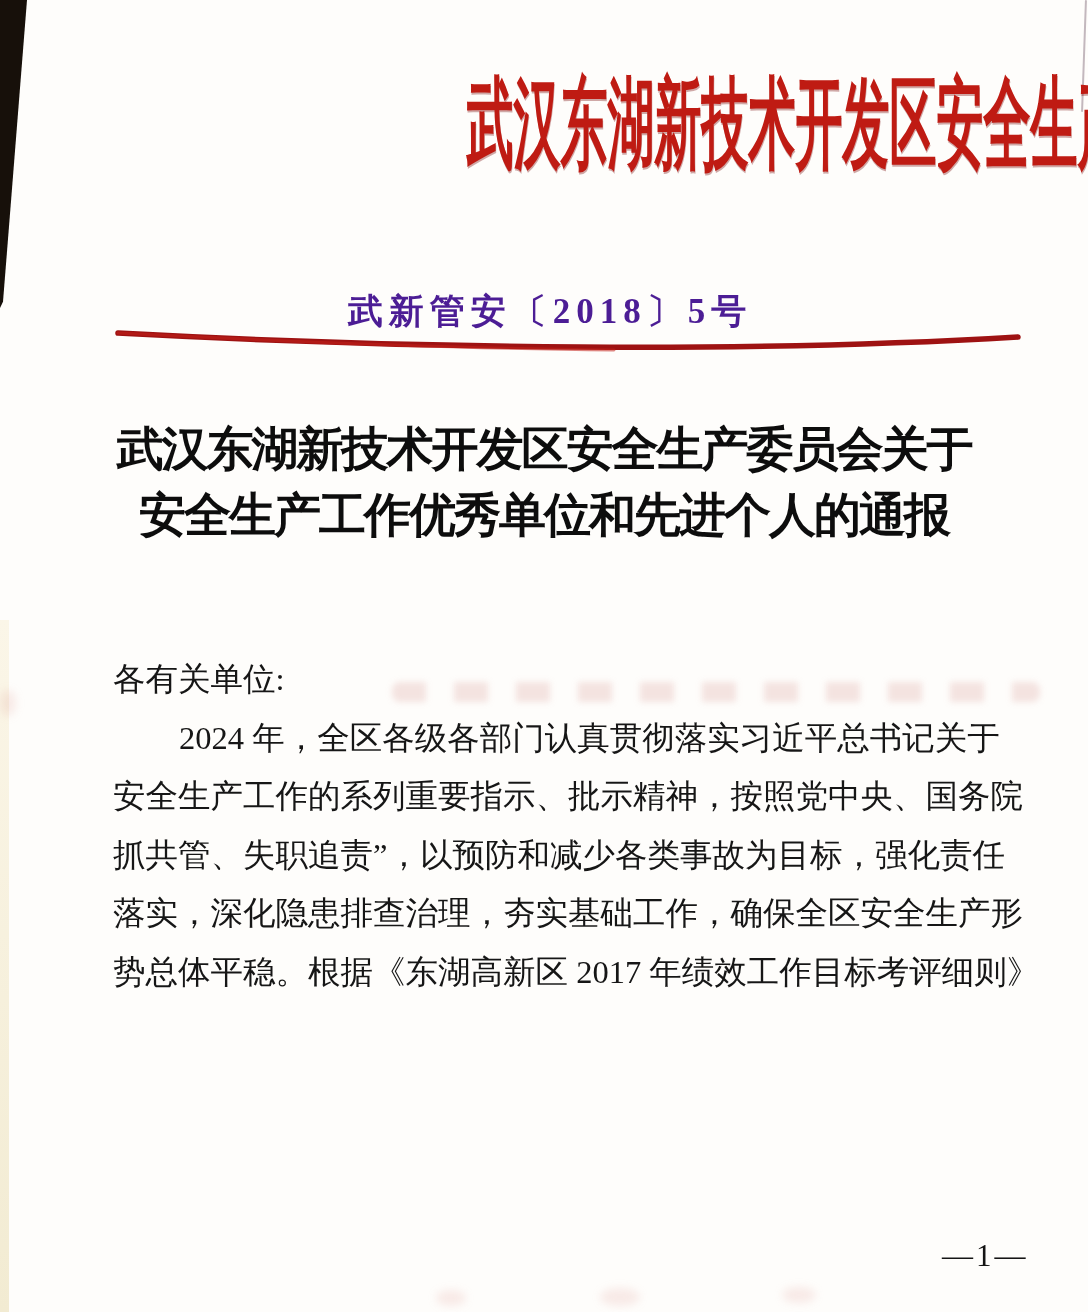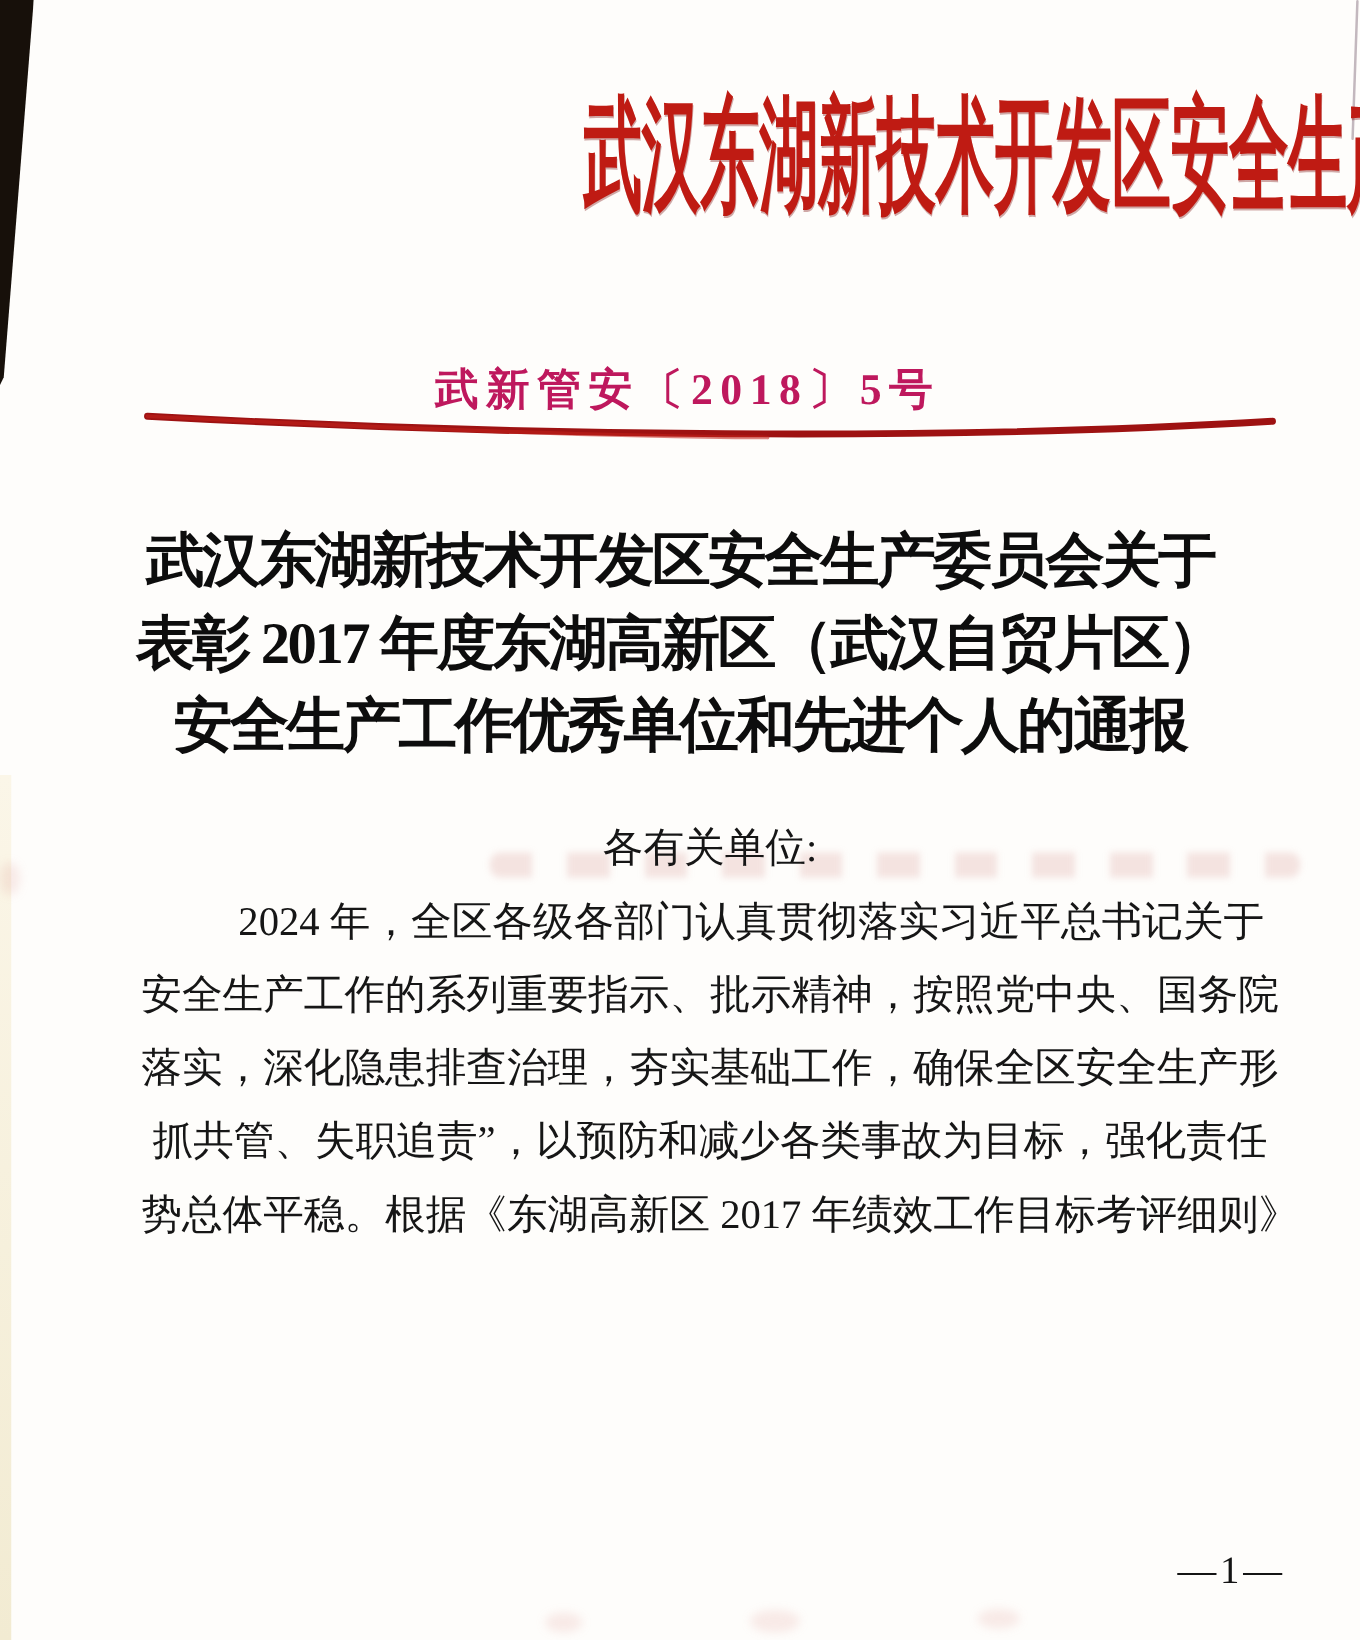--- a/index.html
+++ b/index.html
@@ -47,42 +47,42 @@
     color:#bf1b13;
     text-shadow:1px 2px 0 rgba(120,10,8,0.35);
     transform:scaleX(0.47);transform-origin:center;
   }
 
   
   .doc-number-wrap{
     position:absolute;top:288px;left:6px;width:1088px;text-align:center;
   }
   .doc-number{
-    display:inline-block;font-size:35px;font-weight:600;color:#be185d;
+    display:inline-block;font-size:35px;font-weight:600;color:#4c1d95;
     letter-spacing:6px;white-space:nowrap;
   }
 
   
   .red-rule{position:absolute;left:114px;top:325px;width:908px;height:32px;}
 
   
   .doc-title{
     position:absolute;top:416px;left:0;width:1088px;text-align:center;
     font-weight:bold;color:#0d0d0d;
   }
   .doc-title .t-line{
     font-size:47px;line-height:66px;letter-spacing:-2px;white-space:nowrap;
   }
 
   
   .body-text{
     position:absolute;left:113px;top:650px;width:910px;
     font-size:32.5px;line-height:58.6px;color:#161616;
   }
-  .body-text .b-line{white-space:nowrap;text-align:center;}
+  .body-text .b-line{white-space:nowrap;}
   .body-text .indent{text-indent:66px;}
 
   
   .page-number{
     position:absolute;left:942px;top:1238px;
     font-size:31px;letter-spacing:3px;color:#141414;white-space:nowrap;
   }
 </style>
 </head>
 <body>
@@ -106,28 +106,27 @@
     <span class="doc-number">武新管安〔2018〕5号</span>
   </div>
 
   <svg class="red-rule" viewBox="0 0 908 32" preserveAspectRatio="none">
     <path d="M4 8 C 300 24, 640 28, 904 12" stroke="#9e1212" stroke-width="5.5" fill="none" stroke-linecap="round"></path>
     <path d="M4 8 C 200 18, 380 24, 500 25" stroke="#c2201a" stroke-width="3" fill="none" stroke-linecap="round" opacity="0.55"></path>
   </svg>
 
   <div class="doc-title">
     <div class="t-line">武汉东湖新技术开发区安全生产委员会关于</div>
-    <div class="t-line">表彰 2017 年度东湖高新区（武汉自贸片区）</div>
     <div class="t-line">安全生产工作优秀单位和先进个人的通报</div>
   </div>
 
   <div class="body-text">
     <div class="b-line">各有关单位:</div>
     <div class="b-line indent">2024 年，全区各级各部门认真贯彻落实习近平总书记关于</div>
     <div class="b-line">安全生产工作的系列重要指示、批示精神，按照党中央、国务院</div>
+    <div class="b-line">抓共管、失职追责”，以预防和减少各类事故为目标，强化责任</div>
     <div class="b-line">落实，深化隐患排查治理，夯实基础工作，确保全区安全生产形</div>
-    <div class="b-line">抓共管、失职追责”，以预防和减少各类事故为目标，强化责任</div>
     <div class="b-line">势总体平稳。根据《东湖高新区 2017 年绩效工作目标考评细则》</div>
   </div>
 
   <div class="page-number">—1—</div>
 
 </div>
 
 </body></html>

